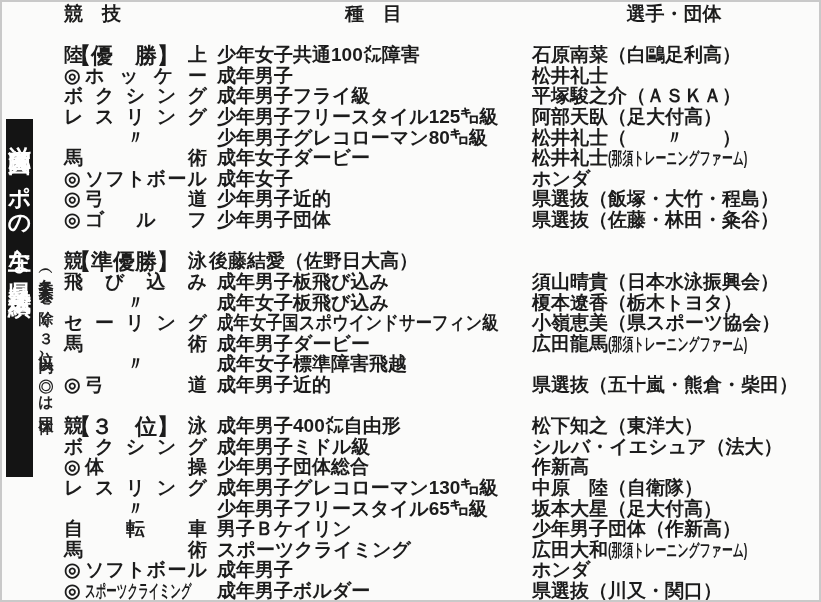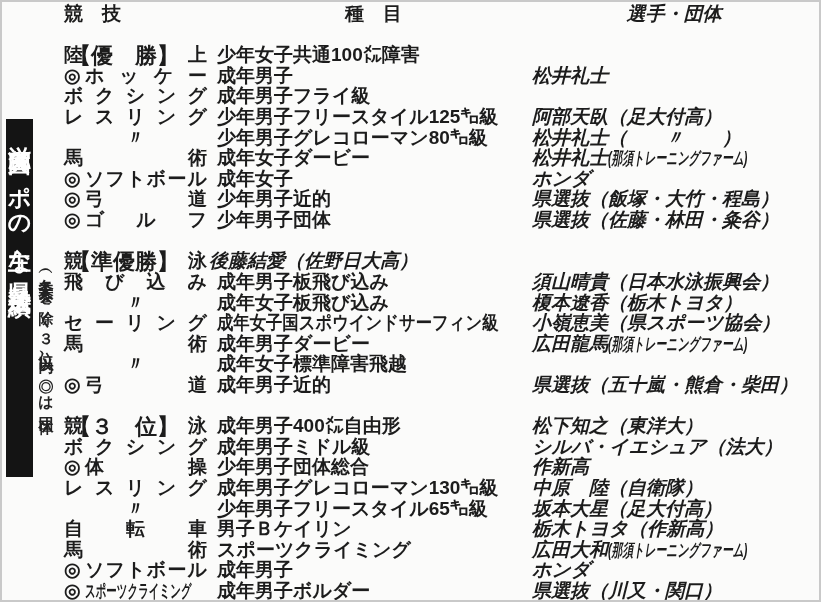--- a/index.html
+++ b/index.html
@@ -30,21 +30,21 @@
   .row{display:flex; height:20.62px; line-height:20.9px; font-size:19px; align-items:flex-start;}
   .c1{width:143px; display:flex; flex:0 0 143px;}
   .mark{width:21px; flex:0 0 21px;}
   .name{flex:1 1 auto; min-width:0;}
   .name.jc{display:flex; justify-content:space-between;}
   .name.jc.one{justify-content:center;}
   .name.cond{white-space:nowrap; transform:scaleX(.58); transform-origin:0 50%; font-size:18px;}
   .c2{width:313px; flex:0 0 313px; margin-left:10px; white-space:nowrap; overflow:visible;}
   .ev{white-space:pre;}
   .ev.evcond{display:inline-block; transform:scaleX(.86); transform-origin:0 50%;}
-  .c3{flex:1 1 auto; margin-left:2px; white-space:nowrap; display:flex; align-items:stretch;font-style:italic;}
+  .c3{flex:1 1 auto; margin-left:2px; white-space:nowrap; display:flex; align-items:stretch;}
   .pl{white-space:pre;}
   .note{display:inline-block; white-space:nowrap; transform:scaleX(.62); transform-origin:0 50%; font-size:17.5px;}
   .sec{font-size:22px; padding-left:5px; white-space:pre;margin-top:21px;}
   .hc{text-align:center; white-space:pre;}
 </style>
 </head>
 <body>
 
 <div id="screen">
 
@@ -67,20 +67,24 @@
       <div class="c1">
 
         <span class="name jc">
               <span>陸</span>
               <span>上</span>
             </span>
       </div>
       <div class="c2">
         <span class="ev">少年女子共通100㍍障害</span>
       </div>
+      <div class="c3">
+        <span class="pl">石原南菜（白鷗足利高）</span>
+
+      </div>
     </div>
 
     <div class="row">
       <div class="c1">
         <span class="mark">◎</span>
         <span class="name jc">
               <span>ホ</span>
               <span>ッ</span>
               <span>ケ</span>
               <span>ー</span>
@@ -101,20 +105,24 @@
         <span class="name jc">
               <span>ボ</span>
               <span>ク</span>
               <span>シ</span>
               <span>ン</span>
               <span>グ</span>
             </span>
       </div>
       <div class="c2">
         <span class="ev">成年男子フライ級</span>
+      </div>
+      <div class="c3">
+        <span class="pl">平塚駿之介（ＡＳＫＡ）</span>
+
       </div>
     </div>
 
     <div class="row">
       <div class="c1">
 
         <span class="name jc">
               <span>レ</span>
               <span>ス</span>
               <span>リ</span>
@@ -439,21 +447,21 @@
         <span class="name jc">
               <span>自</span>
               <span>転</span>
               <span>車</span>
             </span>
       </div>
       <div class="c2">
         <span class="ev">男子Ｂケイリン</span>
       </div>
       <div class="c3">
-        <span class="pl">栃木トヨタ（作新高）</span>
+        <span class="pl">少年男子団体（作新高）</span>
 
       </div>
     </div>
 
     <div class="row">
       <div class="c1">
 
         <span class="name jc">
               <span>馬</span>
               <span>術</span>

